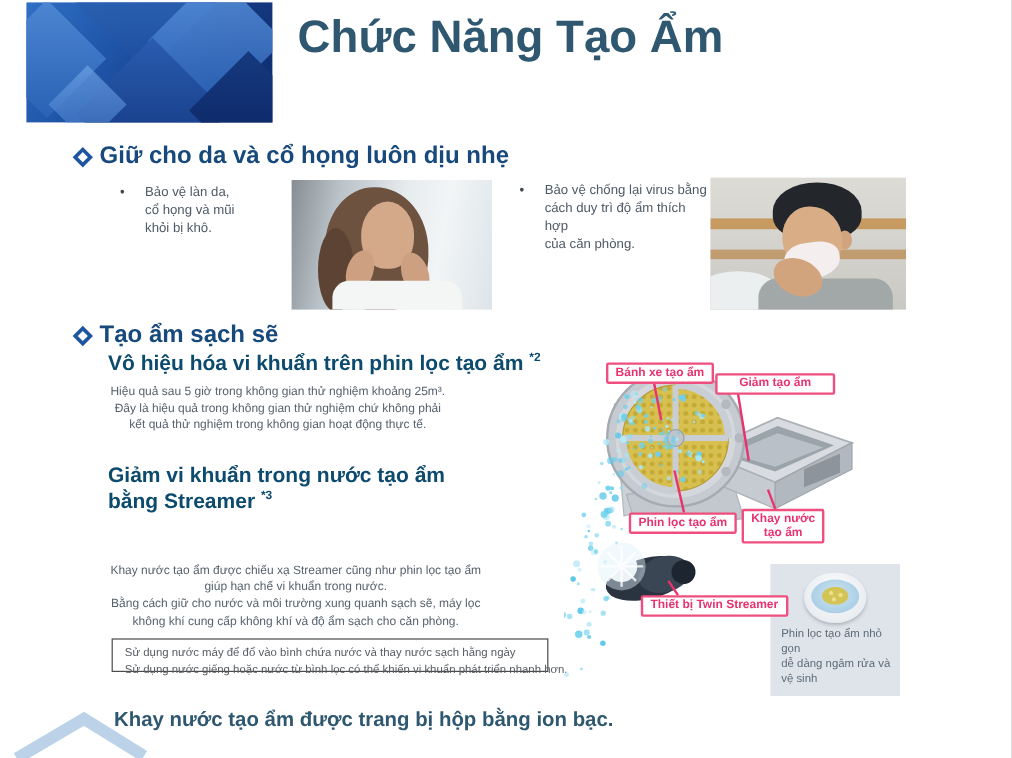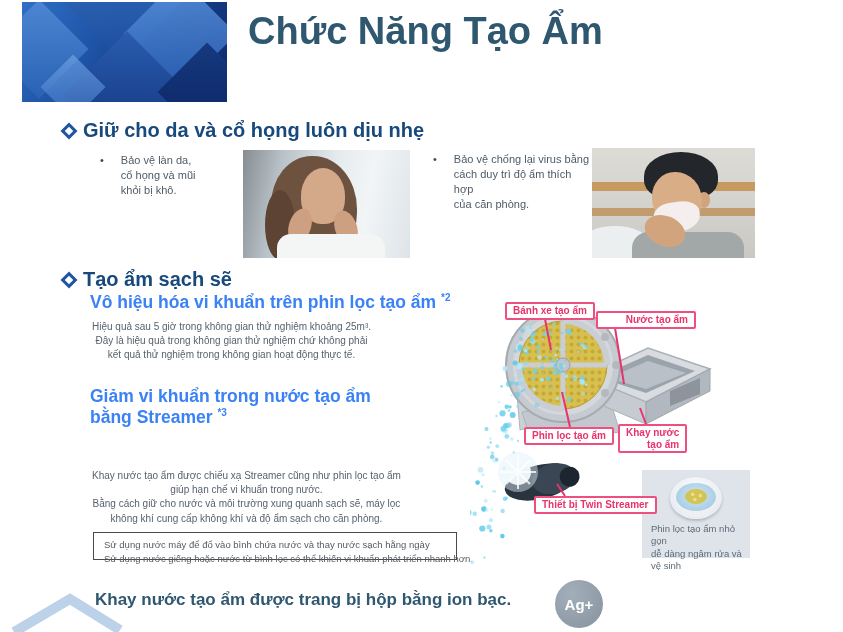--- a/index.html
+++ b/index.html
@@ -34,21 +34,21 @@
     letter-spacing:0px; white-space:nowrap;
   }
 
   
   .sec-heading { display:flex; align-items:center; gap:8px; }
   .diamond { width:12px; height:12px; background:#1e55a0; transform:rotate(45deg);
              position:relative; flex:0 0 auto; }
   .diamond::after { content:""; position:absolute; inset:3px; background:#fff; }
   .sec-heading .txt { font-size:20px; font-weight:bold; color:#17497c; white-space:nowrap; }
 
-  .subhead { font-size:17.5px; font-weight:bold; color:#3b82f6; line-height:1.18; }
+  .subhead { font-size:17.5px; font-weight:bold; color:#0c4a6e; line-height:1.18; }
   .subhead sup { font-size:10px; }
 
   .body-txt { font-size:10px; color:#57626e; line-height:1.42; white-space:pre-line;text-align:center; }
 
   .bullet-item { display:flex; gap:4px; }
   .bullet-mark { color:#3c4752; font-size:11px; line-height:1.35; }
   .bullet-txt { font-size:11px; color:#4e5a66; line-height:1.35; white-space:pre-line;margin-left:13px; }
 
   
   .photo { overflow:hidden; }
@@ -101,24 +101,24 @@
     left:555px; top:580px; width:48px; height:48px; border-radius:50%;
     background:radial-gradient(circle at 35% 30%,#a3aebb,#87929f);
     display:flex; align-items:center; justify-content:center;
     color:#fff; font-size:15px; font-weight:bold;
   }
 
   
   .dlabel {
     position:absolute; background:#fff; border:2px solid #ef4f7f; border-radius:2px;
     color:#e8336e; font-size:10px; font-weight:bold; line-height:1.15;
-    padding:1px 6px; text-align:right; white-space:pre-line; z-index:5;
+    padding:1px 6px; text-align:center; white-space:pre-line; z-index:5;
   }
   .card {
-    left:642px; top:470px; width:108px; height:88px; background:#dfe4ea;
+    left:642px; top:470px; width:108px; height:110px; background:#dfe4ea;
   }
   .bowl-outer { position:absolute; left:28px; top:7px; width:52px; height:42px;
                 background:radial-gradient(ellipse at 50% 40%,#ffffff,#e9edf1 70%,#d3d9df);
                 border-radius:50%; box-shadow:0 2px 3px rgba(90,100,110,.35); }
   .bowl-water { position:absolute; left:34px; top:13px; width:40px; height:28px;
                 background:radial-gradient(ellipse at 50% 45%,#cfe6f2,#a9cde4 75%,#93bcd8);
                 border-radius:50%; }
   .bowl-filter { position:absolute; left:43px; top:19px; width:22px; height:15px;
                  border-radius:50%;
                  background:radial-gradient(circle at 35% 35%,#ecdf8a 1.5px,transparent 2px),
@@ -208,23 +208,20 @@
 Bằng cách giữ cho nước và môi trường xung quanh sạch sẽ, máy lọc
 không khí cung cấp không khí và độ ẩm sạch cho căn phòng.</div>
 
   <div class="abs note-box">
     <div class="line">Sử dụng nước máy để đổ vào bình chứa nước và thay nước sạch hằng ngày</div>
     <div class="line">Sử dụng nước giếng hoặc nước từ bình lọc có thể khiến vi khuẩn phát triển nhanh hơn.</div>
   </div>
 
   <div class="abs closing">Khay nước tạo ẩm được trang bị hộp bằng ion bạc.</div>
 
-  <div class="abs ag-circle">
-    <span>Ag+</span>
-  </div>
 
   <svg class="abs chevron-svg" width="120" height="44" viewBox="0 0 120 44">
     <polyline points="8,44 64,11 114,42" fill="none" stroke="#bcd2e9" stroke-width="10"></polyline>
   </svg>
 
   <svg class="abs" style="left:470px; top:292px;" width="300" height="278" viewBox="0 0 300 278">
 
     <polygon points="42,45 88,22 96,125 50,138" fill="#ccd1d6" stroke="#b2b7bd" stroke-width="1"></polygon>
     <polygon points="52,120 140,108 150,140 62,152" fill="#c3c8ce" stroke="#aeb3b9" stroke-width="1"></polygon>
 
@@ -442,21 +439,21 @@
     <g stroke="#e8336e" stroke-width="2" fill="none">
       <line x1="75" y1="27" x2="81" y2="58"></line>
       <line x1="145" y1="36" x2="154" y2="92"></line>
       <line x1="100" y1="135" x2="92" y2="100"></line>
       <line x1="176" y1="132" x2="170" y2="116"></line>
       <line x1="95" y1="204" x2="87" y2="192"></line>
     </g>
   </svg>
 
   <div class="dlabel" style="left:505px; top:302px;">Bánh xe tạo ẩm</div>
-  <div class="dlabel" style="left:596px; top:311px; min-width:100px;">Nước tạo ẩm</div>
+  <div class="dlabel" style="left:596px; top:311px; min-width:100px;">Giảm tạo ẩm</div>
   <div class="dlabel" style="left:524px; top:427px;">Phin lọc tạo ẩm</div>
   <div class="dlabel" style="left:618px; top:424px;">Khay nước
 tạo ẩm</div>
   <div class="dlabel" style="left:534px; top:496px;">Thiết bị Twin Streamer</div>
 
   <div class="abs card">
     <div class="bowl-outer"></div>
     <div class="bowl-water"></div>
     <div class="bowl-filter"></div>
     <div class="card-caption">Phin lọc tạo ẩm nhỏ gọn

